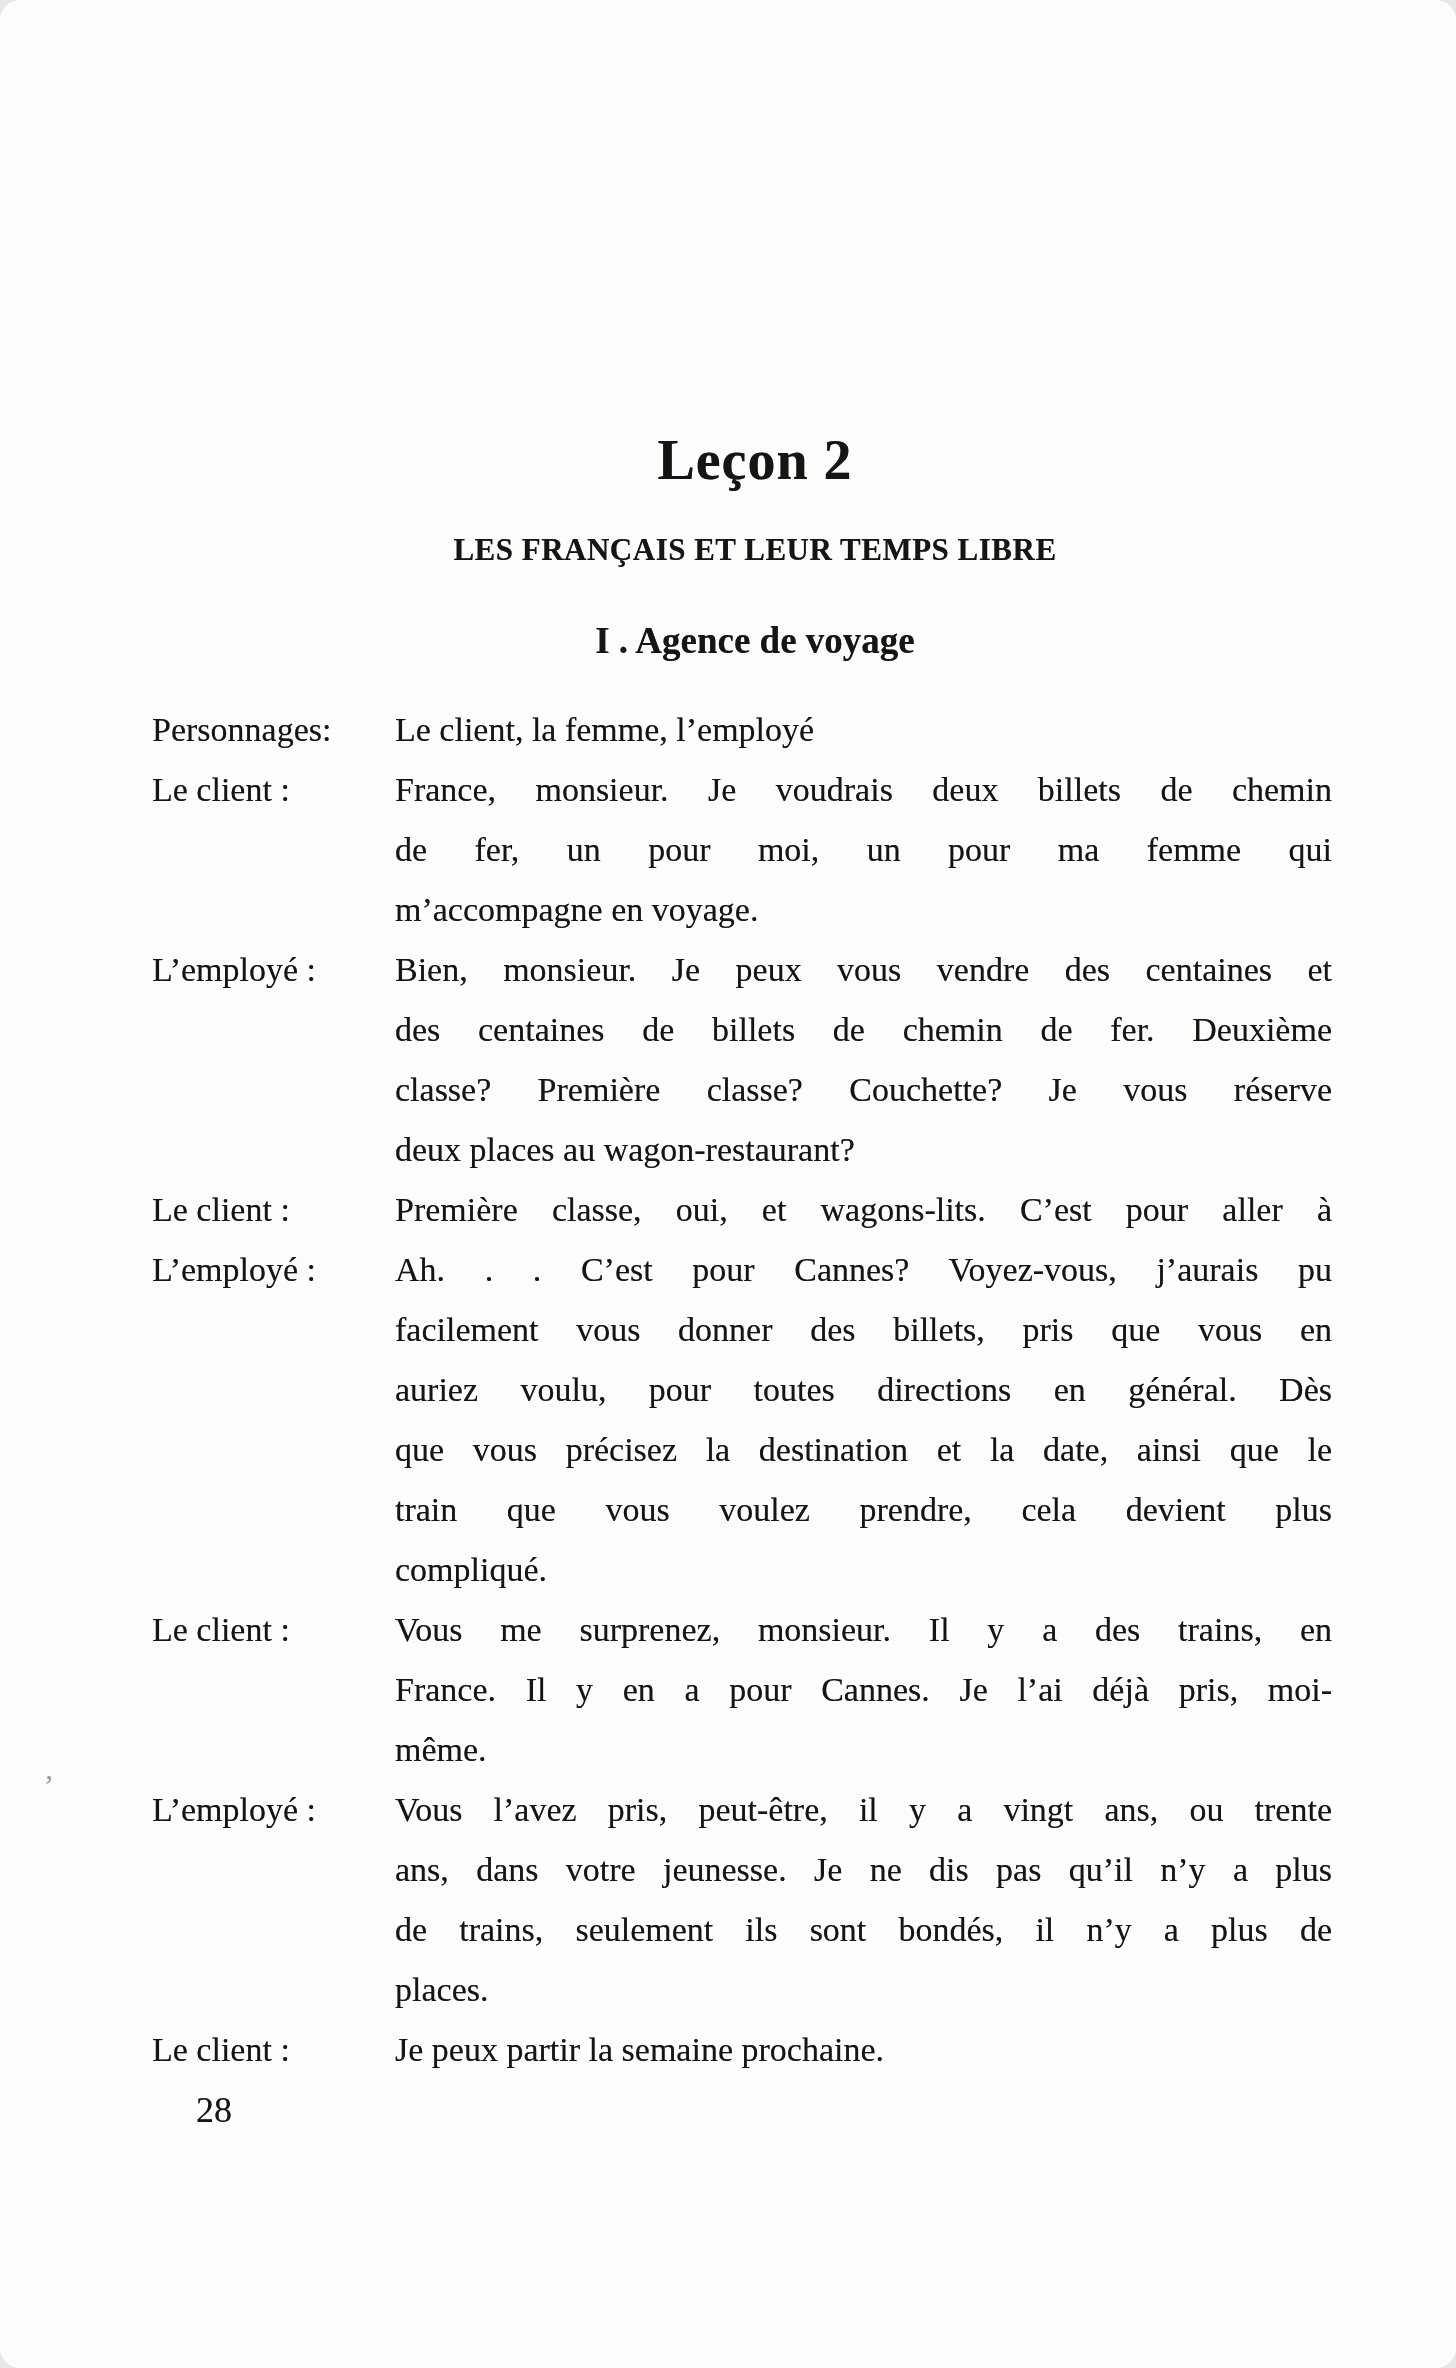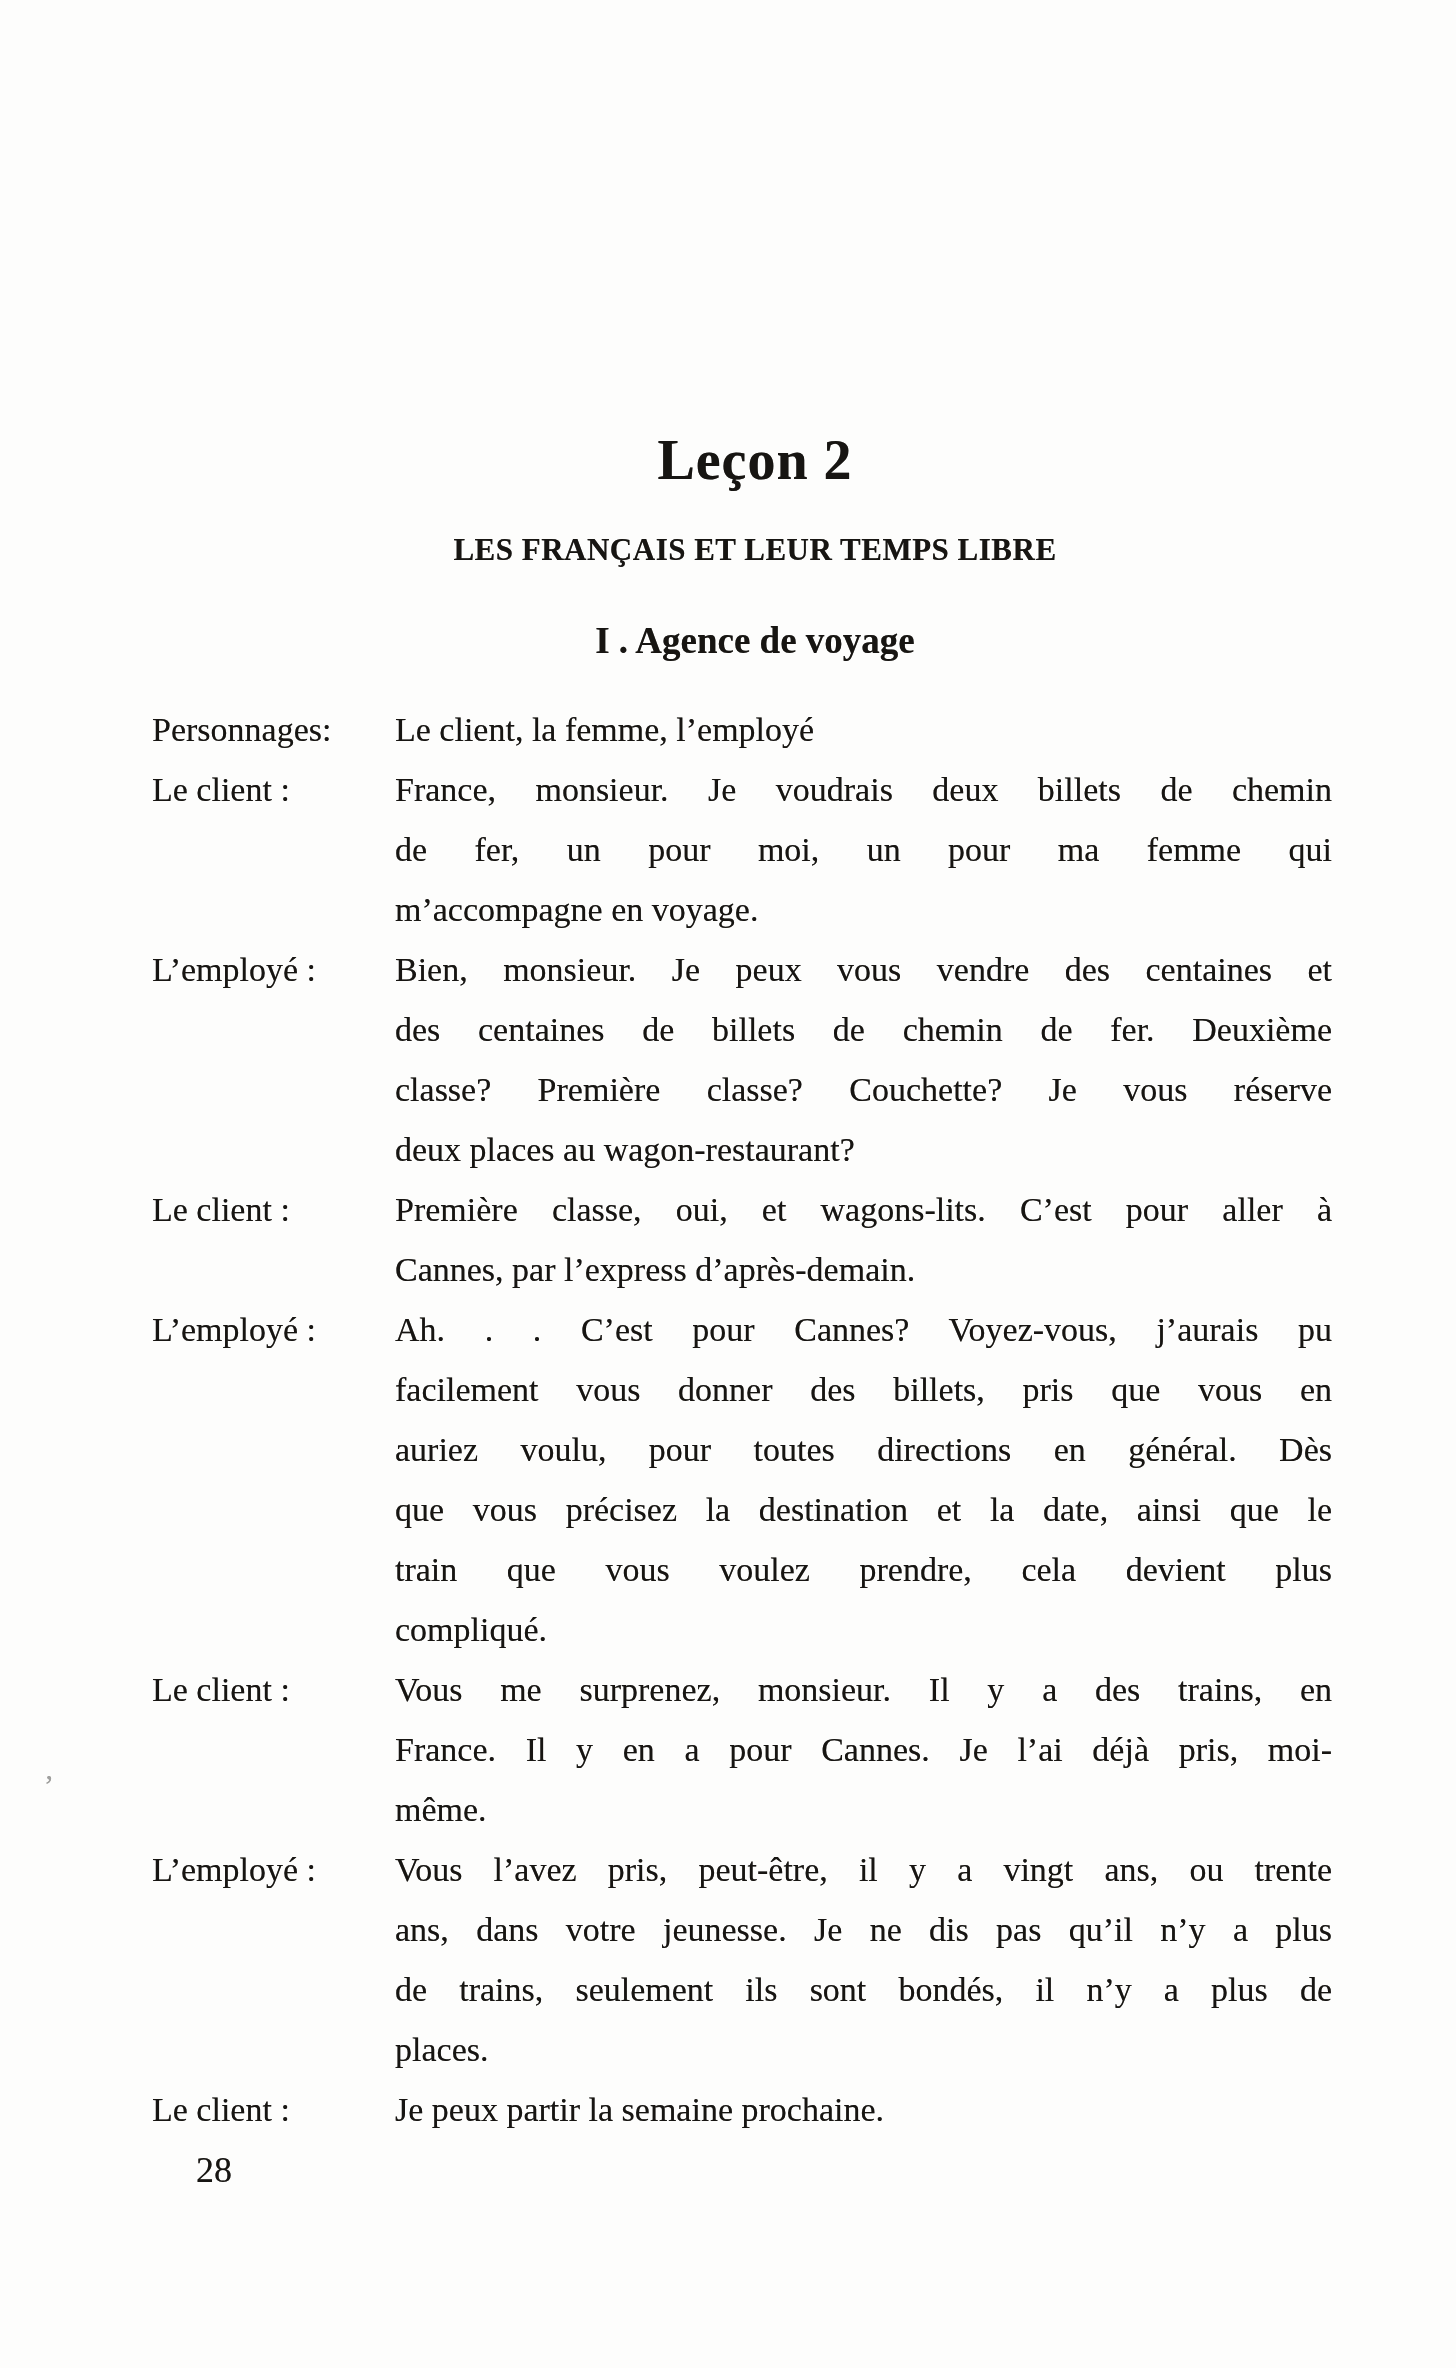--- a/index.html
+++ b/index.html
@@ -9,20 +9,21 @@
   }
   .page {
     position: relative;
     width: 1456px;
     height: 2368px;
     background: #fdfdfc;
     color: #171512;
     font-family: "Liberation Serif", "DejaVu Serif", serif;
     overflow: hidden;
     text-shadow: 0 0 0.5px rgba(20,18,15,0.55);
+    border-radius: 20px;
   }
   .headings {
     margin-left: 185px;
     width: 1140px;
     text-align: center;
   }
   .title {
     margin: 0;
     padding-top: 430px;
     font-size: 56px;
@@ -125,24 +126,20 @@
       </div>
     <div class="dl-row">
         <div class="dl-speaker"></div>
         <div class="dl-text">deux places au wagon-restaurant?</div>
       </div>
     <div class="dl-row">
         <div class="dl-speaker">Le client :</div>
         <div class="dl-text j">Première classe, oui, et wagons-lits. C’est pour aller à</div>
       </div>
     <div class="dl-row">
-        <div class="dl-speaker"></div>
-        <div class="dl-text">Cannes, par l’express d’après-demain.</div>
-      </div>
-    <div class="dl-row">
         <div class="dl-speaker">L’employé :</div>
         <div class="dl-text j">Ah. . . C’est pour Cannes? Voyez-vous, j’aurais pu</div>
       </div>
     <div class="dl-row">
         <div class="dl-speaker"></div>
         <div class="dl-text j">facilement vous donner des billets, pris que vous en</div>
       </div>
     <div class="dl-row">
         <div class="dl-speaker"></div>
         <div class="dl-text j">auriez voulu, pour toutes directions en général. Dès</div>

